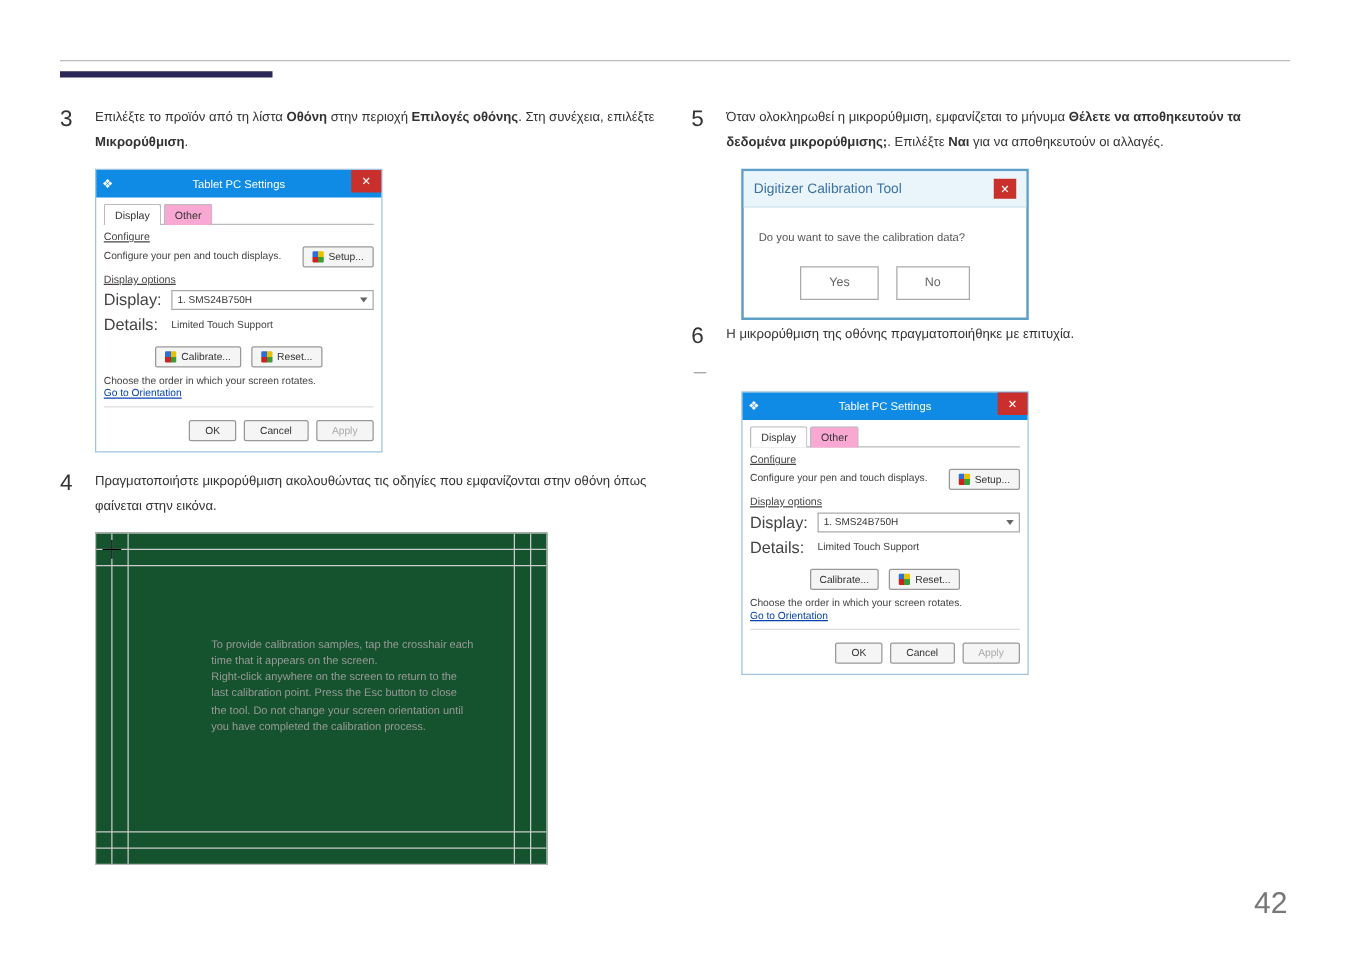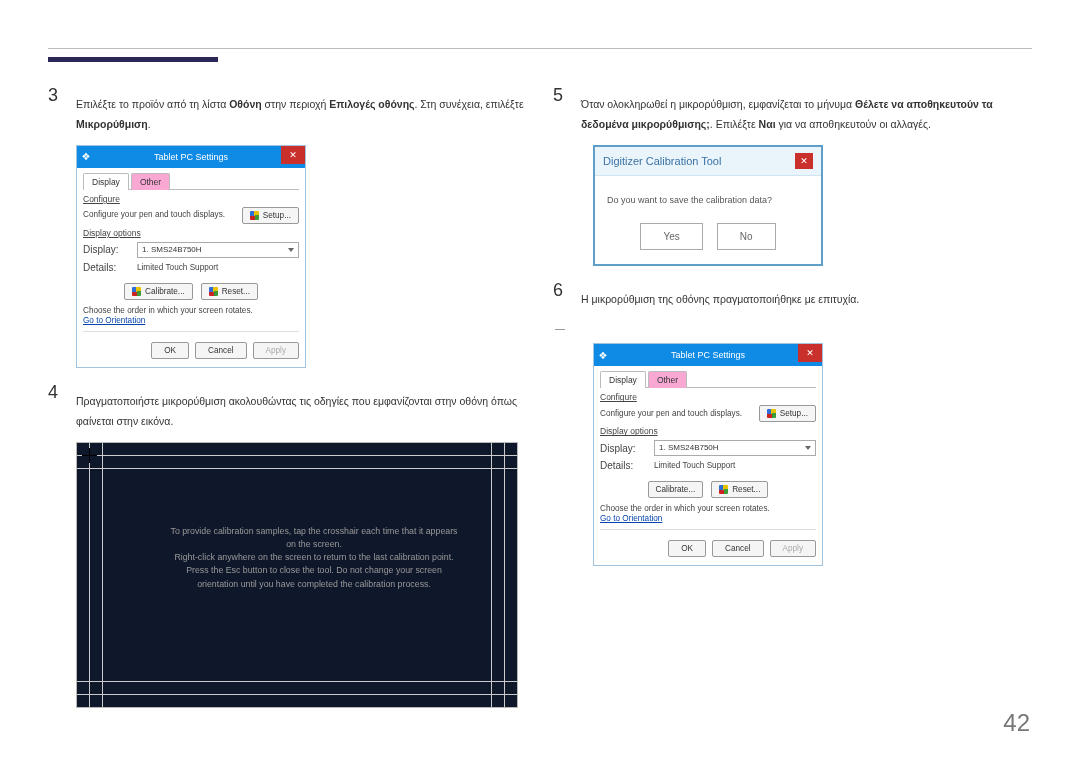--- a/index.html
+++ b/index.html
@@ -51,21 +51,20 @@
     color: #333;
     width: 16px;
     flex-shrink: 0;
     line-height: 1.2;
   }
   .step-body {
     flex: 1;
     font-size: 10.5px;
     line-height: 1.9;
     color: #333;
-    margin-top: 10px;
   }
   .step-body b { font-weight: bold; }
   .note-dash {
     display: flex;
     gap: 8px;
     font-size: 10px;
     color: #777;
     line-height: 1.7;
     margin: 4px 0 6px 0;
   }
@@ -148,21 +147,21 @@
     display:inline-flex;
     align-items:flex-start;
     gap:4px;
   }
   .win-btn .shield {
     width:9px; height:9px;
     background: conic-gradient(#e8c100 25%, #3b9b35 0 50%, #cc2222 0 75%, #2d6fd6 0);
     border-radius:1px;
   }
   .disp-row { display:flex; align-items:center; gap:8px; margin:4px 0; }
-  .disp-row .lbl { width:46px; font-size:10px; color:#444; }
+  .disp-row .lbl { width:46px; font-size:13px; color:#444; }
   .combo {
     flex:1; border:1px solid #aaa; height:16px; position:relative; background:#fff;
     font-size:8px; padding:2px 14px 0 4px; color:#333;
   }
   .combo::after {
     content:""; position:absolute; right:4px; top:5px;
     border-left:3px solid transparent; border-right:3px solid transparent;
     border-top:4px solid #666;
   }
   .detail-text { font-size:8.2px; color:#444; }
@@ -171,21 +170,21 @@
   .link { color:#0645ad; text-decoration:underline; font-size:8.2px; }
   .hr { border-top:1px solid #ddd; margin:6px 0 6px 0; }
   .dlg-footer { display:flex; justify-content:flex-end; gap:6px; padding:4px 0 2px 0; }
   .dlg-footer .win-btn { padding:3px 12px; }
   .dlg-footer .disabled { color:#aaa; }
 
   
   .calib-dialog {
     width: 230px;
     border: 2px solid #5e9fc7;
-    margin: 6px 0 14px 40px;
+    margin: 6px 0 2px 40px;
     font-family: "Segoe UI", Arial, sans-serif;
   }
   .calib-title {
     display:flex; align-items:center; justify-content:space-between;
     background:#eaf4fb; padding:6px 8px;
     color:#3b72a5; font-size:11px;
     border-bottom:1px solid #cfe3f0;
   }
   .calib-title .cx {
     width:18px; height:16px; background:#c9302c; color:#fff;
@@ -202,27 +201,26 @@
   .calib-btns .cbtn {
     border:1px solid #aaa;
     padding:7px 22px;
     font-size:10px;
     color:#666;
     background:#fff;
   }
 
   
   .cal-screen {
-    width: 442px;
+    width: 362px;
     height: 266px;
     border: 1px solid #b8b8b8;
     margin: 6px 0 0 28px;
     position: relative;
-    background:#0f172a;
-    text-align:center;
+    background:#14532d;
   }
   .cal-screen .gline { position:absolute; background:#ccc; }
   .cal-screen .v1 { top:0; bottom:0; left:12px; width:1px; }
   .cal-screen .v2 { top:0; bottom:0; left:25px; width:1px; }
   .cal-screen .v3 { top:0; bottom:0; right:25px; width:1px; }
   .cal-screen .v4 { top:0; bottom:0; right:12px; width:1px; }
   .cal-screen .h1 { left:0; right:0; top:12px; height:1px; }
   .cal-screen .h2 { left:0; right:0; top:25px; height:1px; }
   .cal-screen .h3 { left:0; right:0; bottom:25px; height:1px; }
   .cal-screen .h4 { left:0; right:0; bottom:12px; height:1px; }

